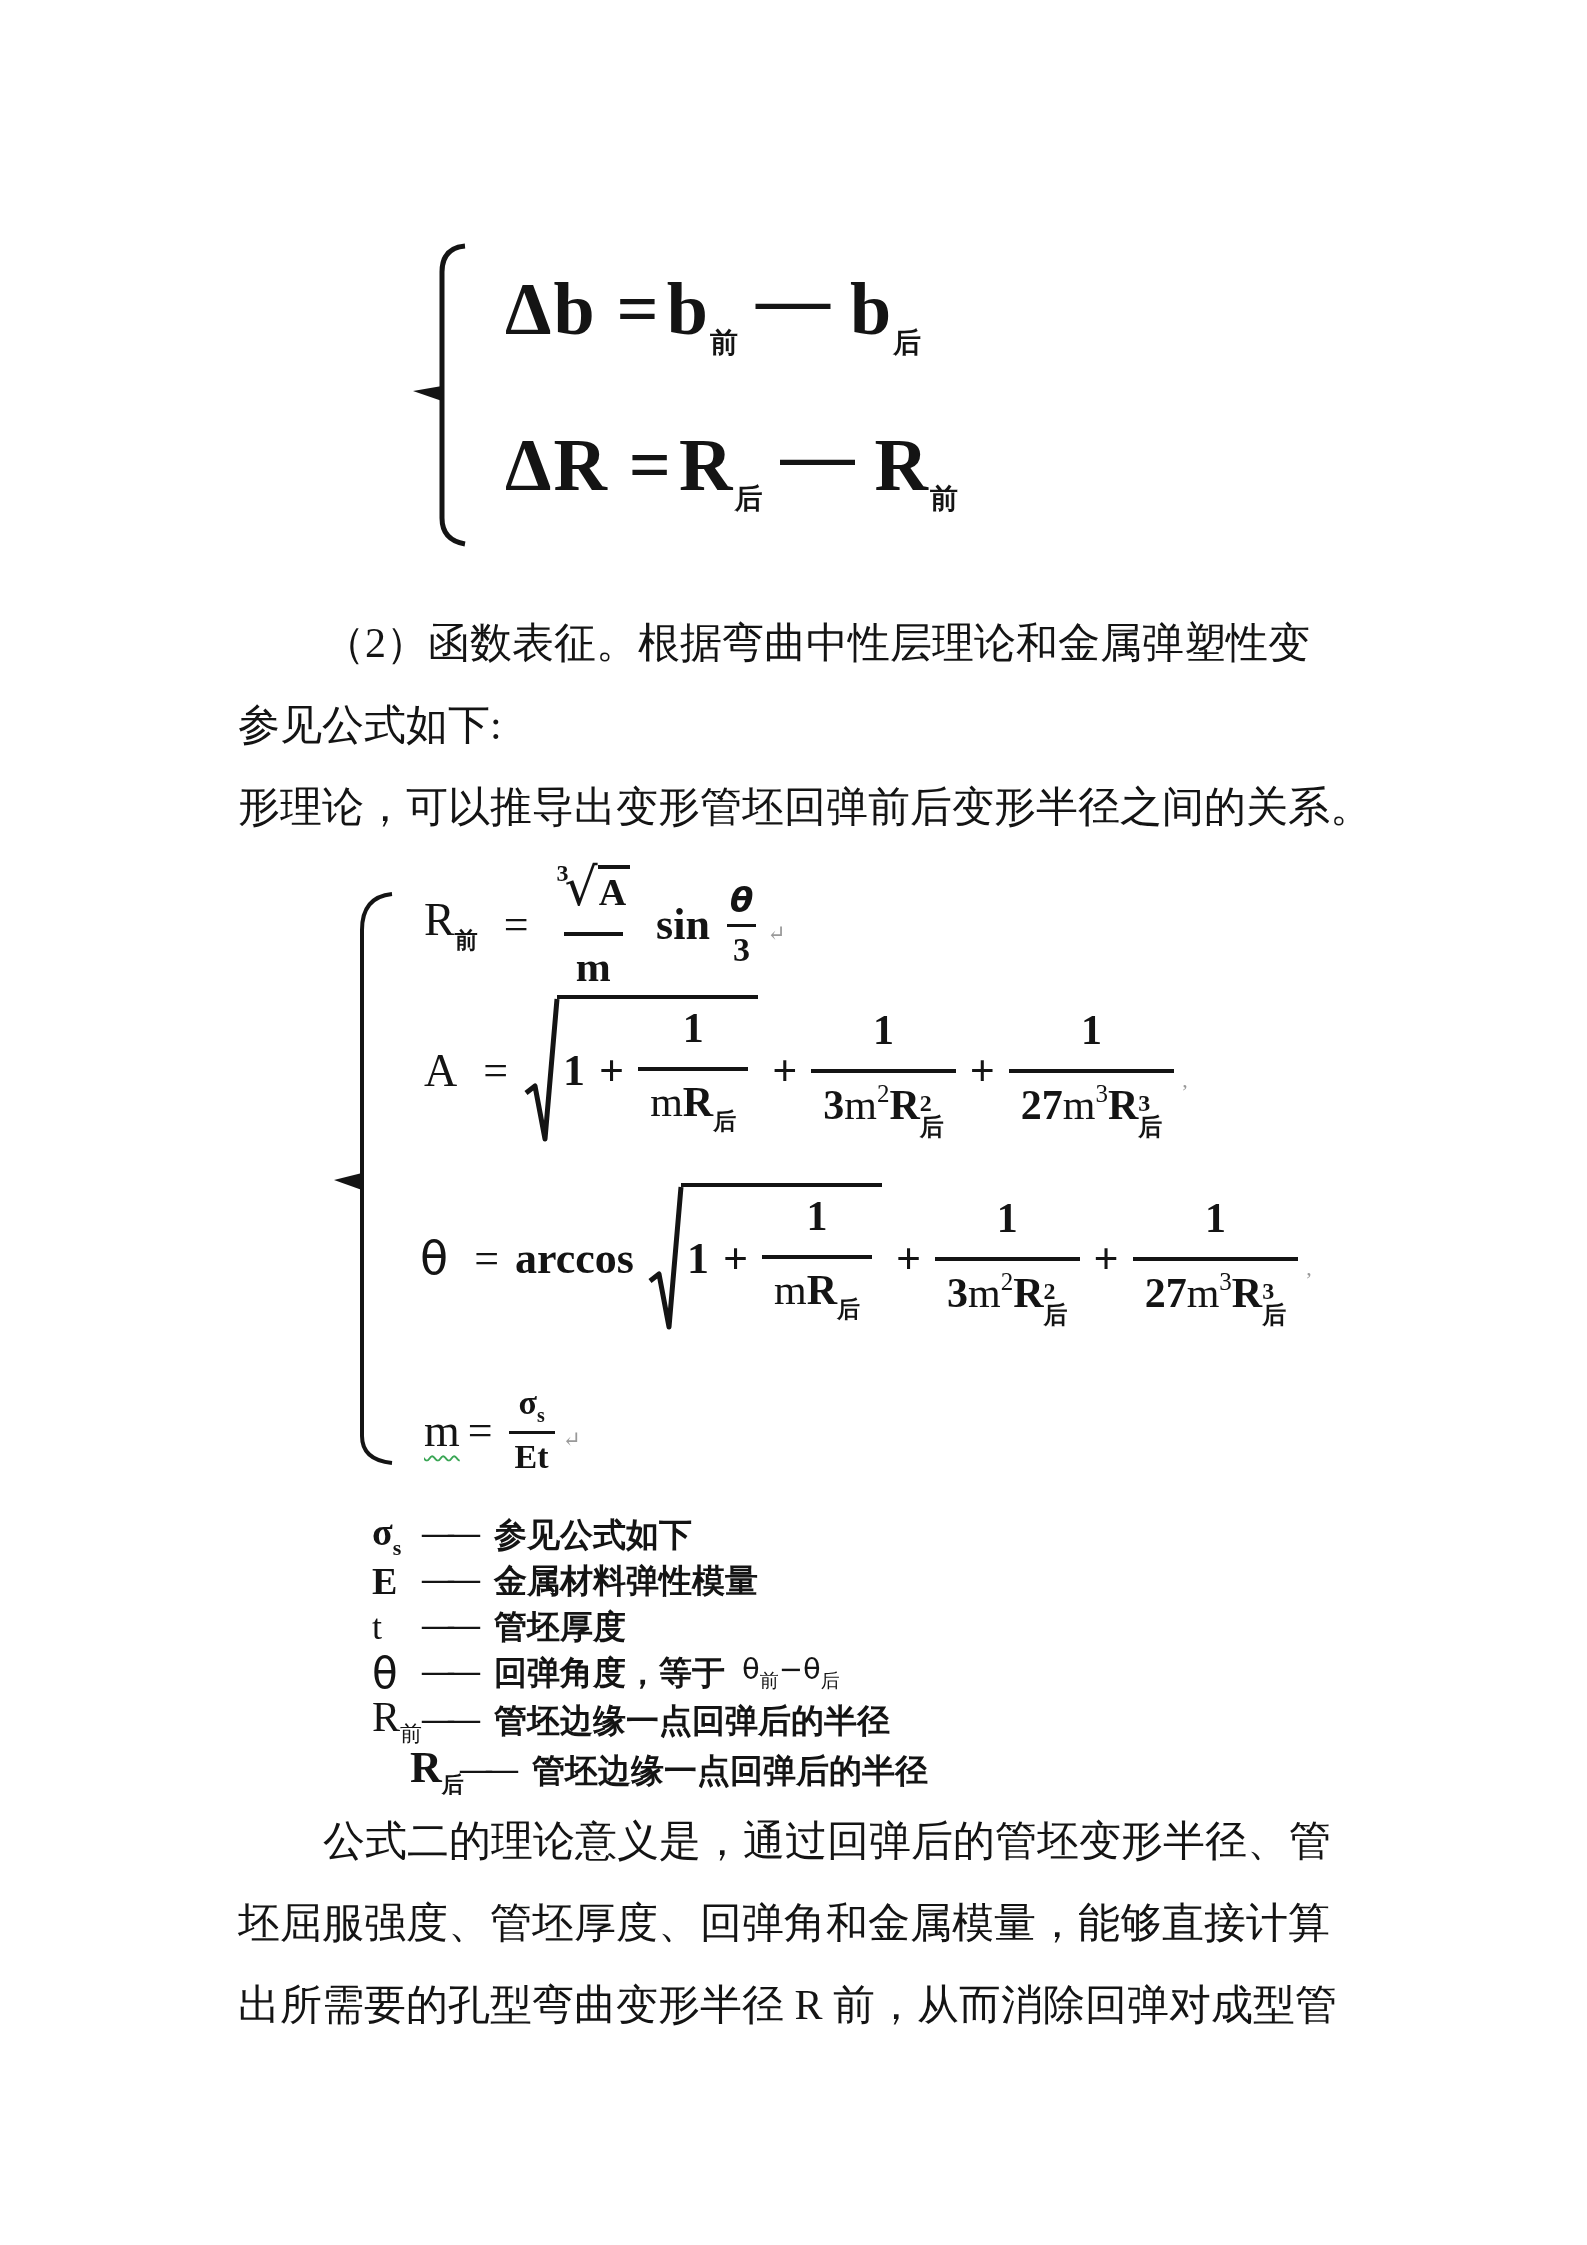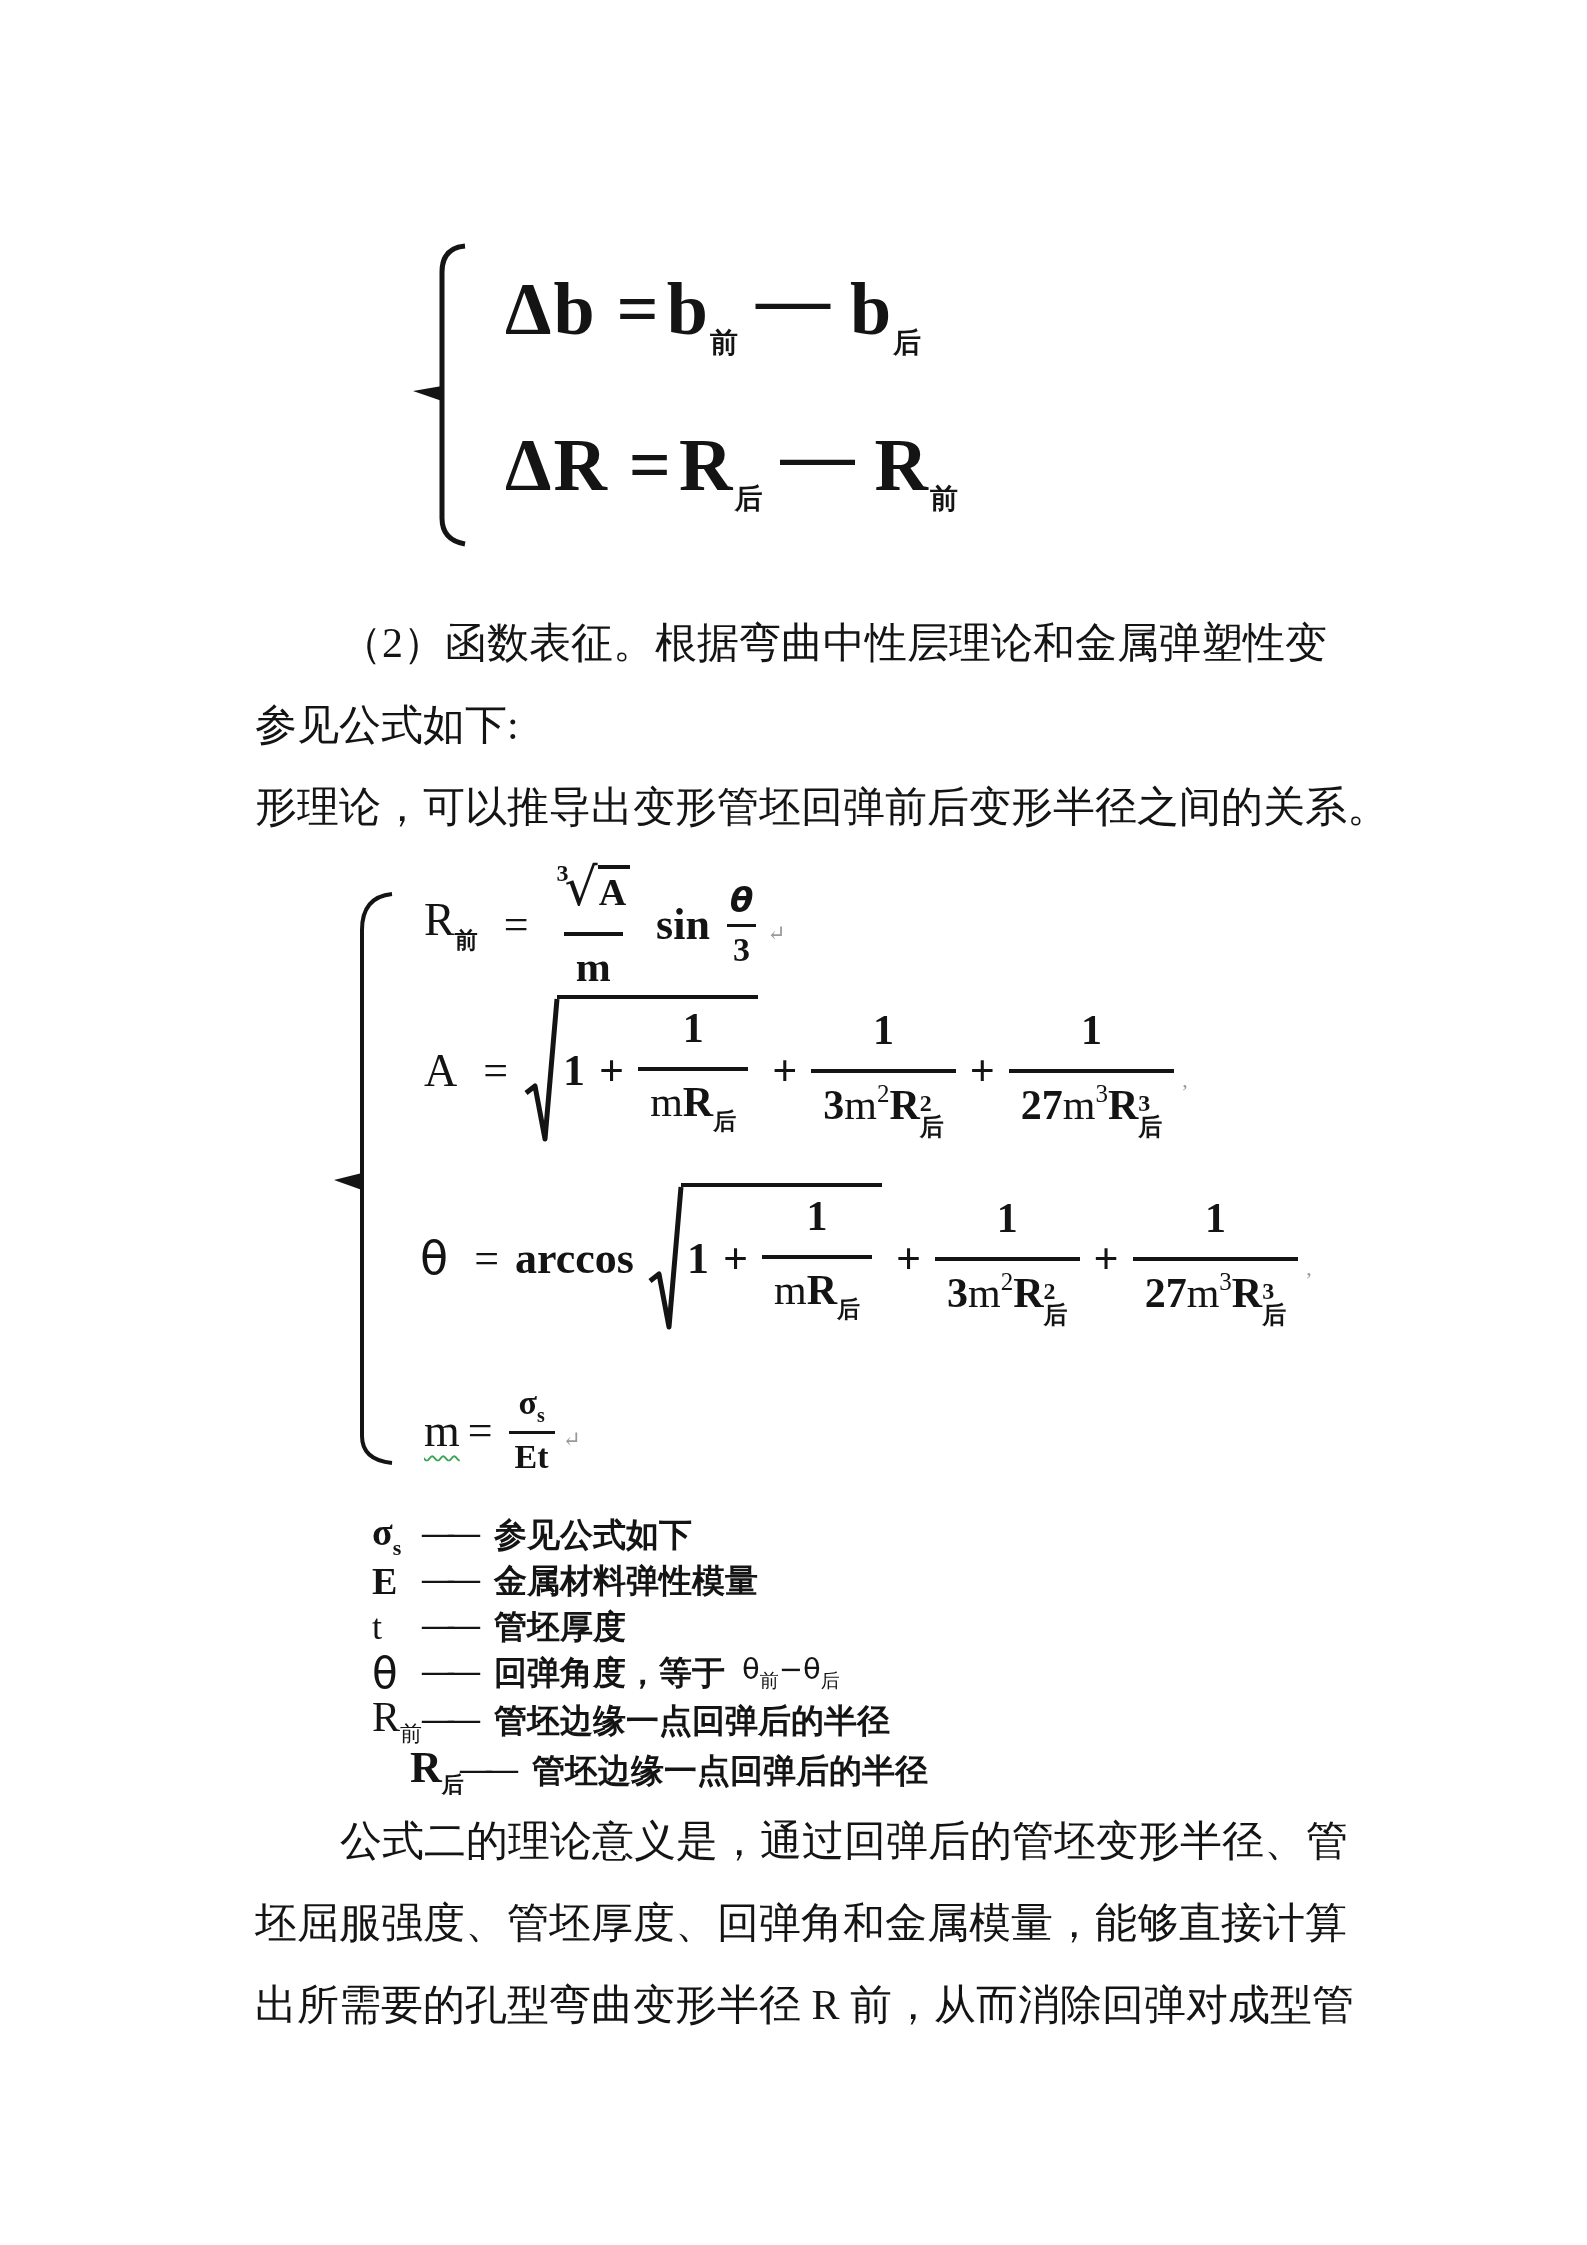--- a/index.html
+++ b/index.html
@@ -7,21 +7,21 @@
         font-family:"Liberation Serif","DejaVu Serif",serif;color:#141414;}
   .abs{position:absolute;}
 
   
   .eqrow{font-weight:bold;font-size:74px;line-height:1;white-space:nowrap;letter-spacing:2px;}
   .eqrow .csub{font-size:28px;vertical-align:-18px;letter-spacing:0;}
   .eqrow .eqs{margin:0 6px 0 20px;}
   .eqrow .minus{display:inline-block;transform:translateY(-10px);margin:0 18px;}
 
   
-  .para{font-size:42px;line-height:82px;white-space:nowrap;margin-left:17px;}
+  .para{font-size:42px;line-height:82px;white-space:nowrap;}
   .para .ln{display:block;}
   .para .indent{text-indent:85px;}
 
   
   .fl{display:flex;align-items:center;font-size:44px;white-space:nowrap;}
   .grp{display:inline-block;white-space:nowrap;}
   .b{font-weight:bold;}
   .bi{font-weight:bold;font-style:italic;}
   .csub2{font-size:23px;vertical-align:-13px;font-weight:bold;}
   .eqsign{margin:0 16px 0 26px;}

